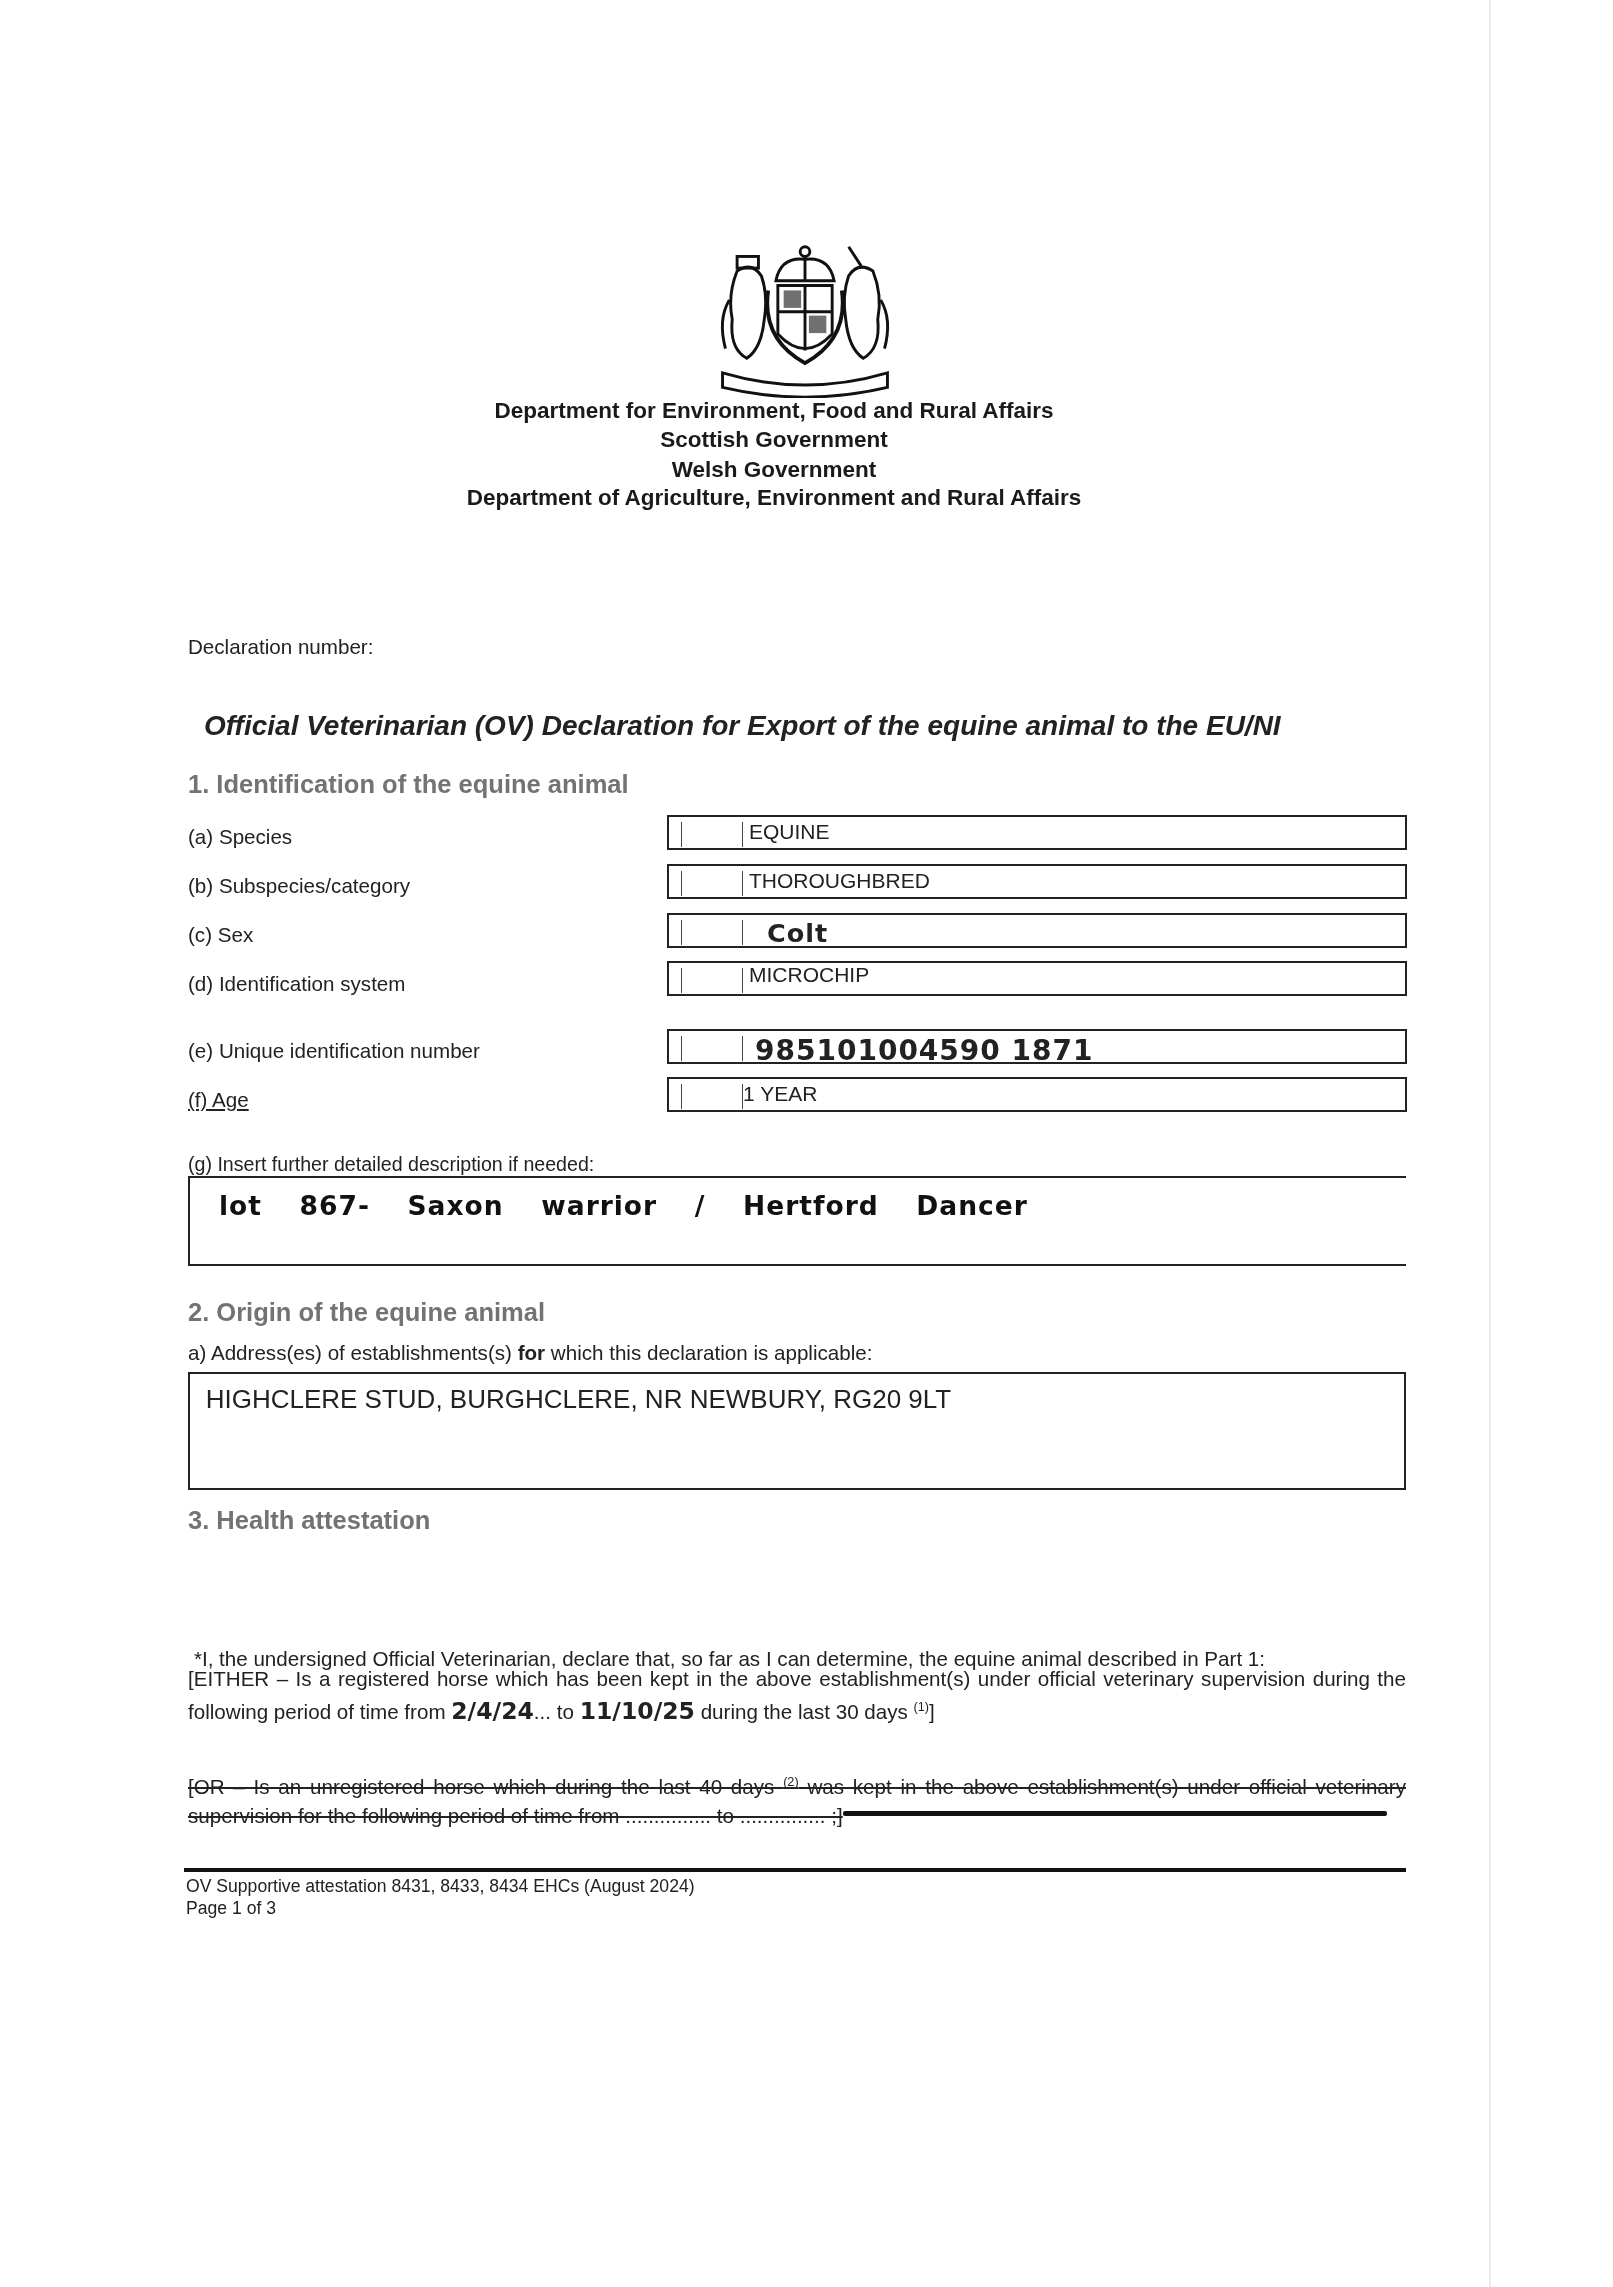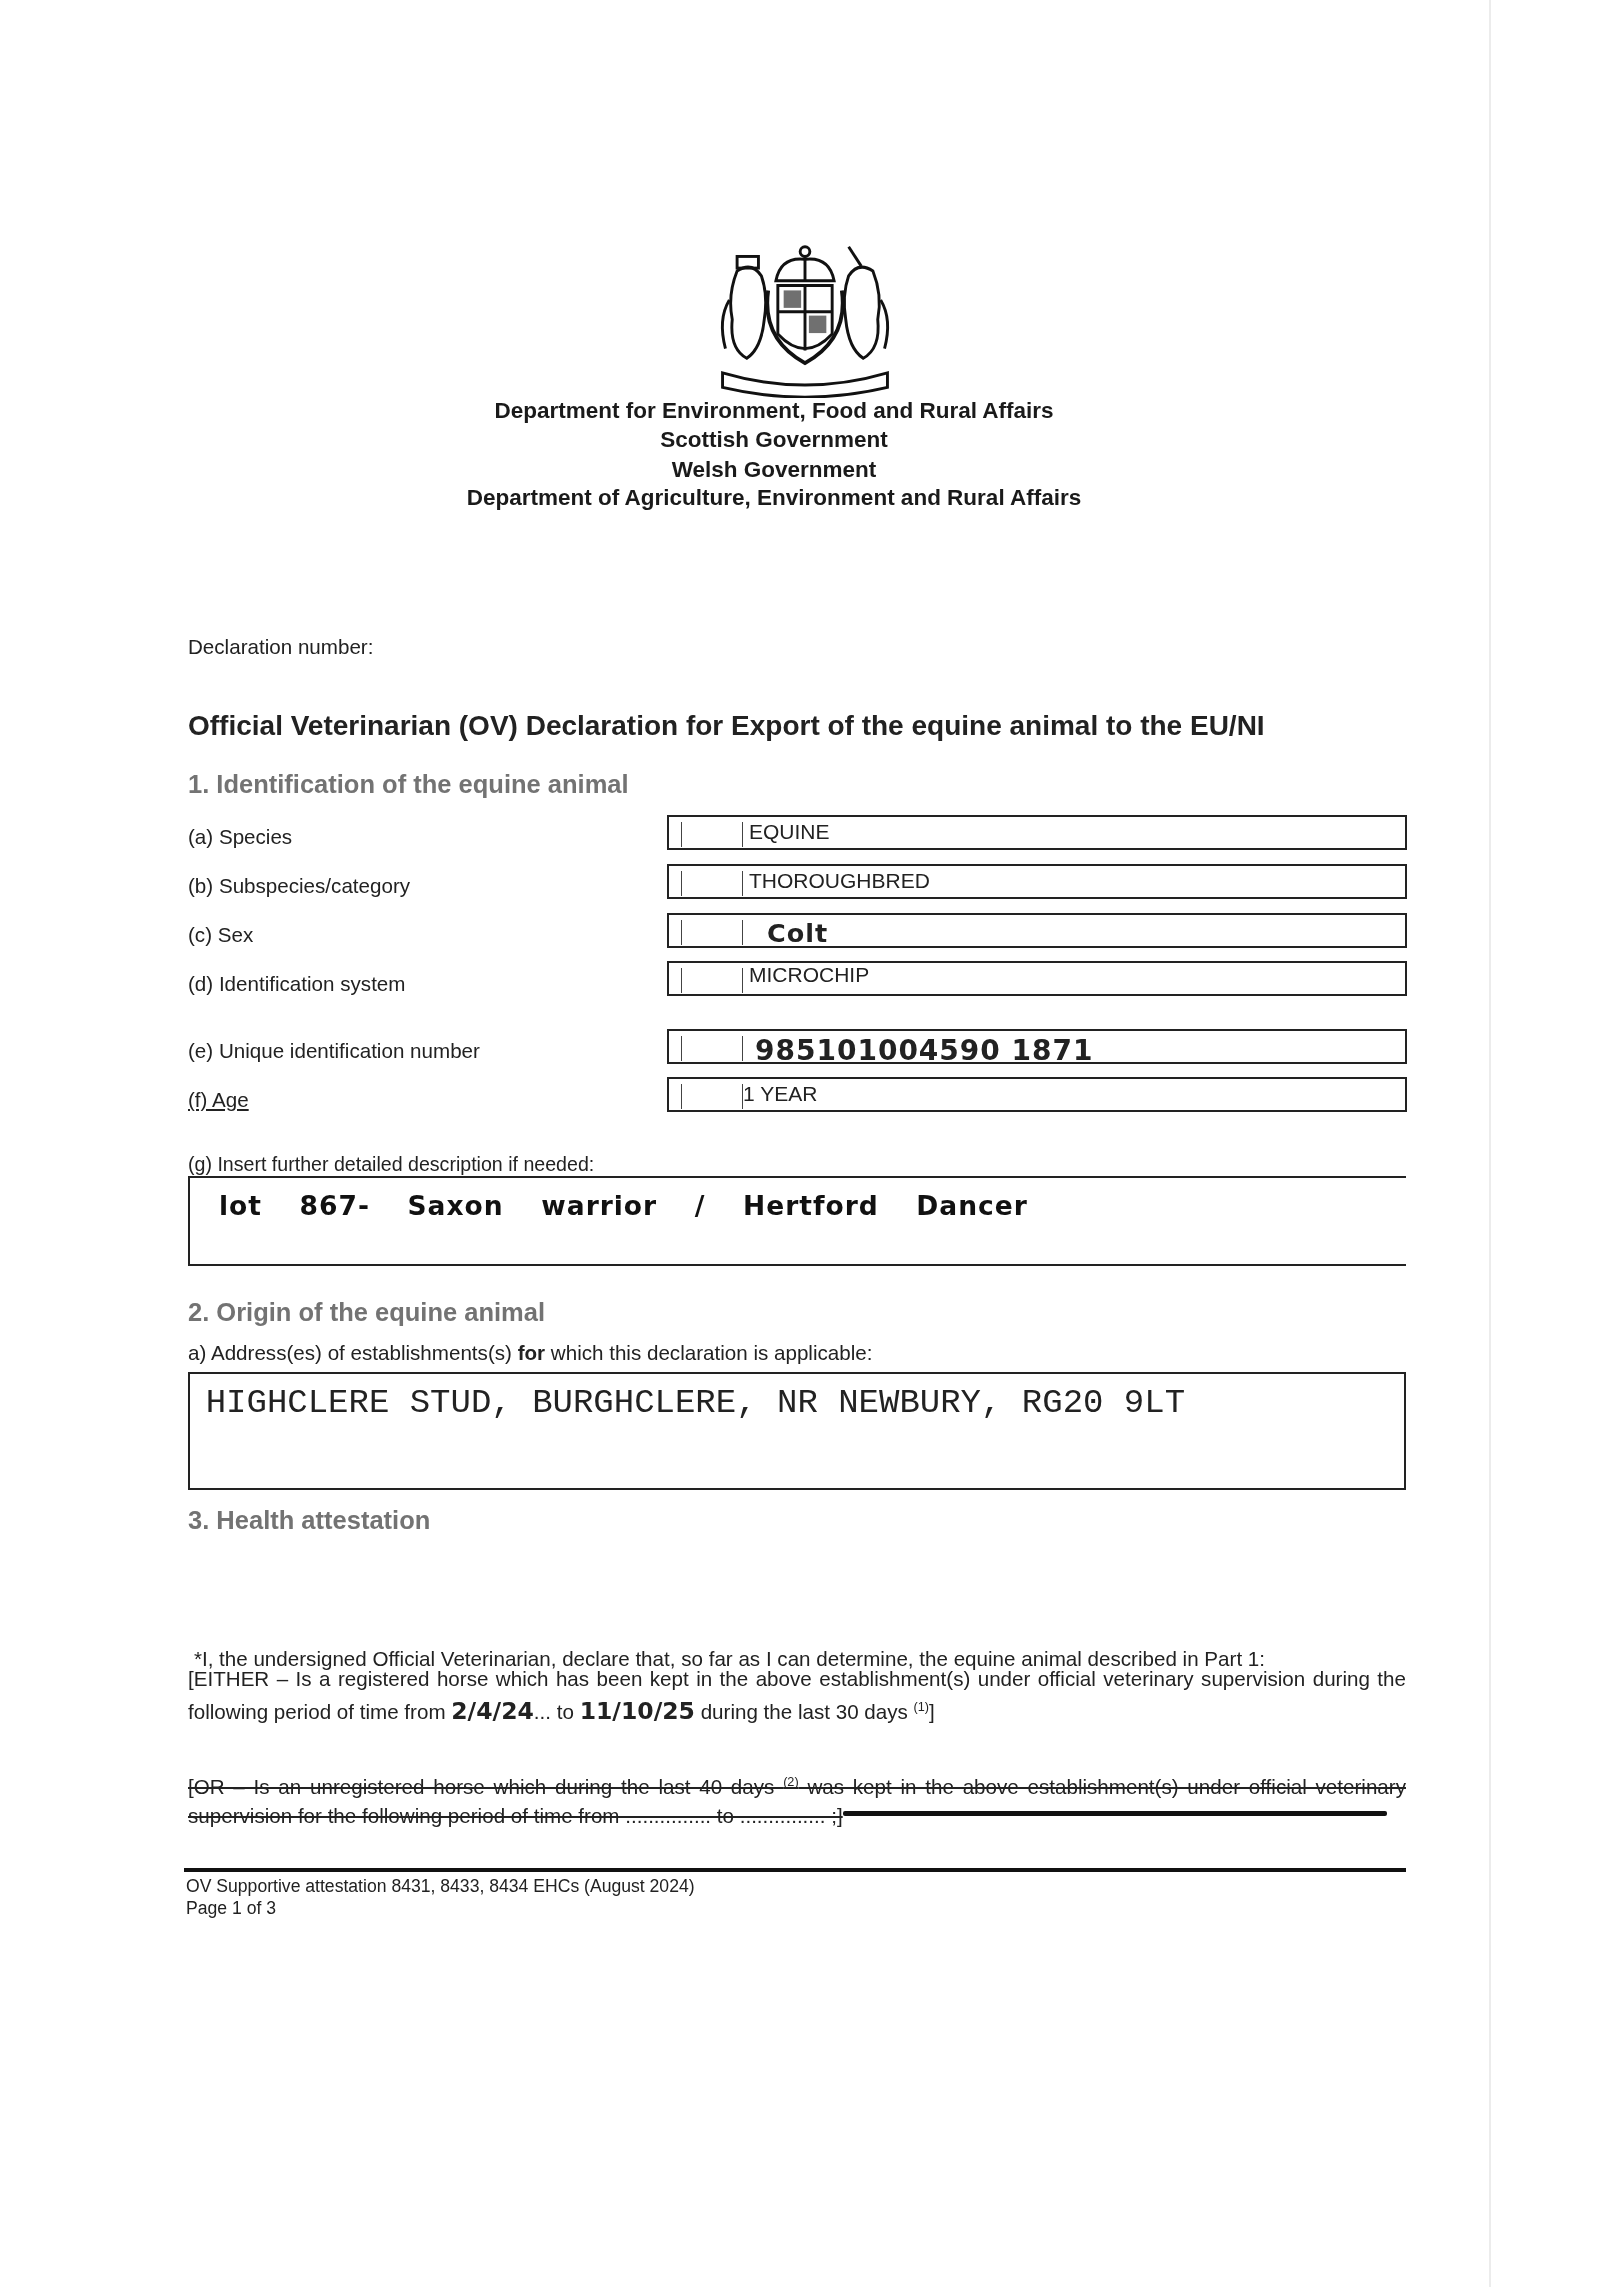--- a/index.html
+++ b/index.html
@@ -18,21 +18,21 @@
     position: absolute; left: 667px; width: 740px; height: 35px;
     border: 2px solid #222; box-sizing: border-box; background: #fff;
   }
   .field-box .tick1 { position: absolute; left: 11.8px; top: 4.9px; width: 1px; height: 25.5px; background: #444; }
   .field-box .tick2 { position: absolute; left: 73px; top: 4.9px; width: 1px; height: 25.5px; background: #444; }
   .field-box .val { position: absolute; left: 80px; top: 2.9px; font-size: 21px; color: #222; white-space: nowrap; }
   .hand { font-family: "DejaVu Sans", sans-serif; font-weight: bold; letter-spacing: 1px; color: #111; }
   .desc-box { position: absolute; left: 188px; top: 1176px; width: 1218px; height: 90px; border-left: 2px solid #222; border-top: 2px solid #222; border-bottom: 2px solid #222; box-sizing: border-box; }
   .desc-text { position: absolute; left: 29px; top: 11.8px; font-size: 26.5px; word-spacing: 27.4px; }
   .addr-box { position: absolute; left: 188px; top: 1372px; width: 1218px; height: 118px; border: 2px solid #222; box-sizing: border-box; }
-  .addr-text { position: absolute; left: 15.7px; top: 9.8px; font-size: 34px; color: #222; font-family: Liberation Mono, monospace; }
+  .addr-text { position: absolute; left: 15.7px; top: 9.8px; font-size: 26px; color: #222; }
   .para { position: absolute; left: 188px; width: 1218px; font-size: 20.6px; line-height: 29px; text-align: justify; color: #222; }
   .struck { text-decoration: line-through; text-decoration-thickness: 2px; }
   .hand-date { font-family: "DejaVu Sans", sans-serif; font-weight: bold; font-size: 23.5px; }
   .strike-bar { position: absolute; left: 843px; top: 1811px; width: 544px; height: 4.9px; background: #111; border-radius: 2px; }
   .footer-rule { position: absolute; left: 184px; top: 1868px; width: 1222px; height: 3.9px; background: #111; }
   .footer-text { position: absolute; left: 186px; font-size: 17.6px; color: #222; }
   sup { font-size: 12.7px; }
 </style>
 </head>
 <body>
@@ -68,21 +68,21 @@
   </g>
 </svg>
 
 <div class="dept" style="top:398px;">Department for Environment, Food and Rural Affairs</div>
 <div class="dept" style="top:427px;">Scottish Government</div>
 <div class="dept" style="top:457px;">Welsh Government</div>
 <div class="dept" style="top:485px;">Department of Agriculture, Environment and Rural Affairs</div>
 
 <div class="abs label" style="left:188px; top:635px;">Declaration number:</div>
 
-<div class="abs h-title" style="left:188px; top:710px;">Official Veterinarian (OV) Declaration for Export of the equine animal to the EU/NI</div>
+<div class="abs h-title" style="left:204px; top:710px;font-style:italic;">Official Veterinarian (OV) Declaration for Export of the equine animal to the EU/NI</div>
 
 <div class="abs h-sec" style="left:188px; top:770px;">1. Identification of the equine animal</div>
 
 <div class="abs label" style="left:188px; top:825px;">(a) Species</div>
 <div class="field-box" style="top:815px;">
   <span class="tick1"></span>
   <span class="tick2"></span>
   <span class="val">EQUINE</span>
 </div>
 

